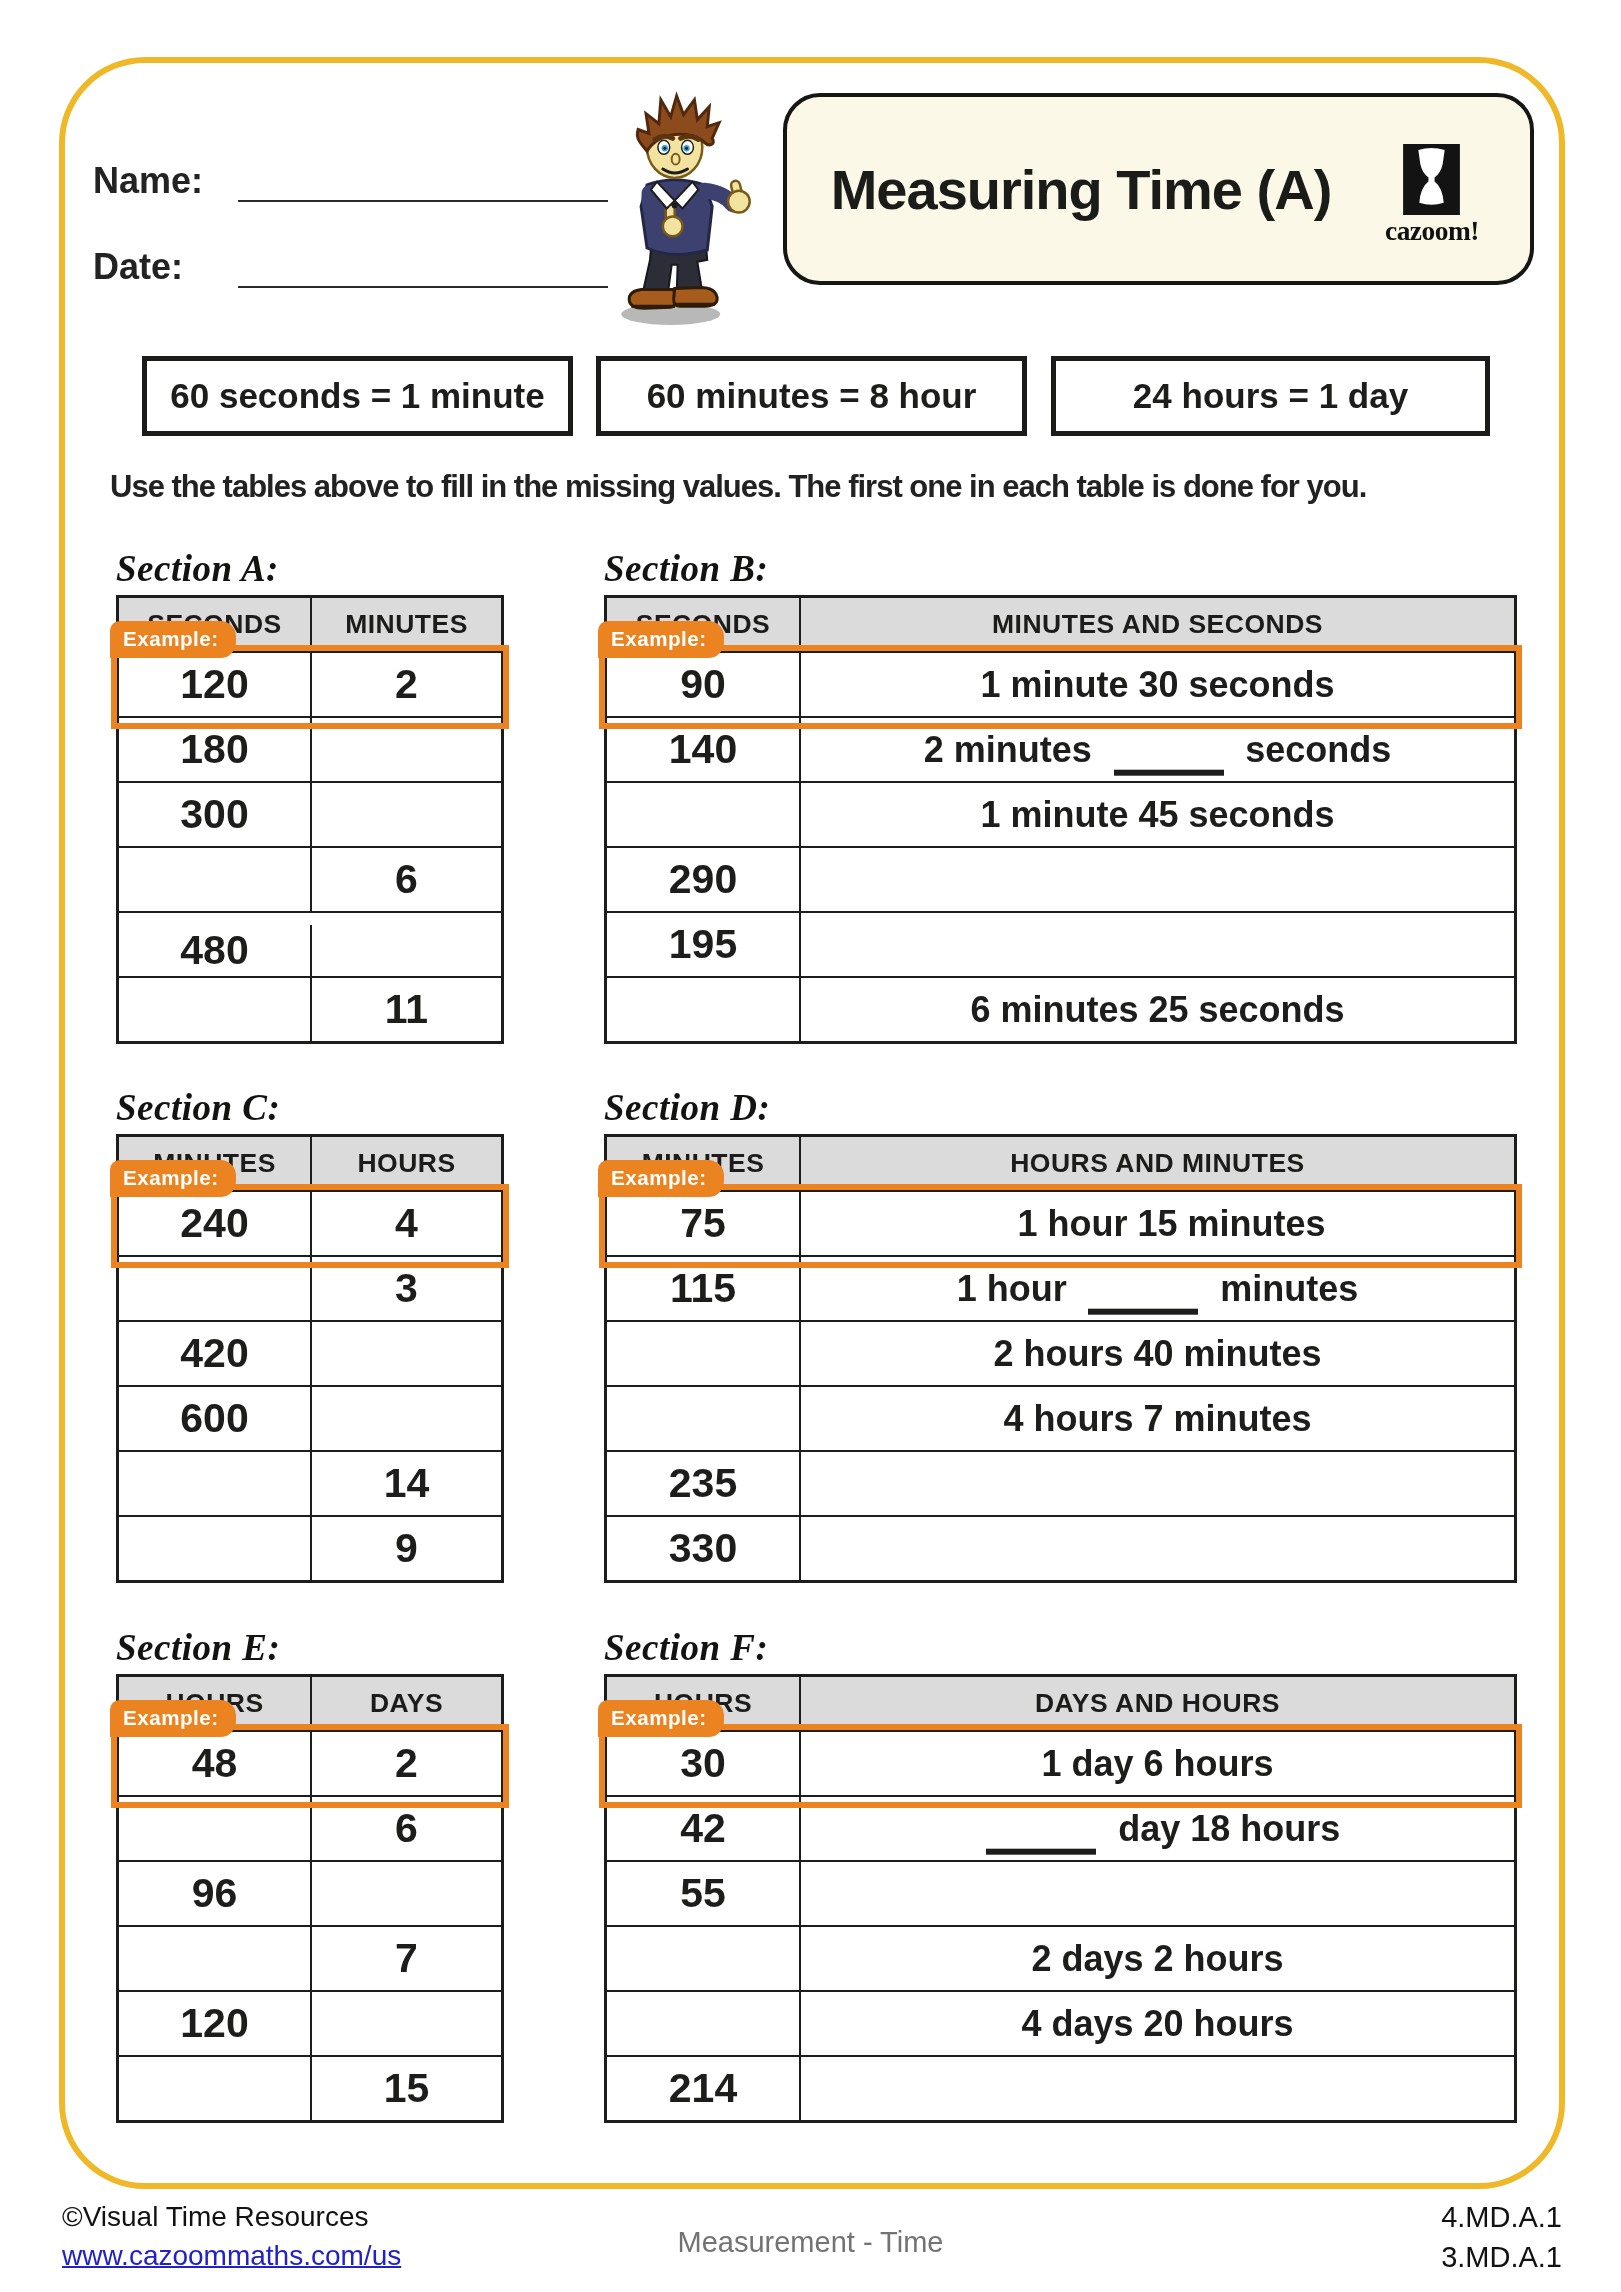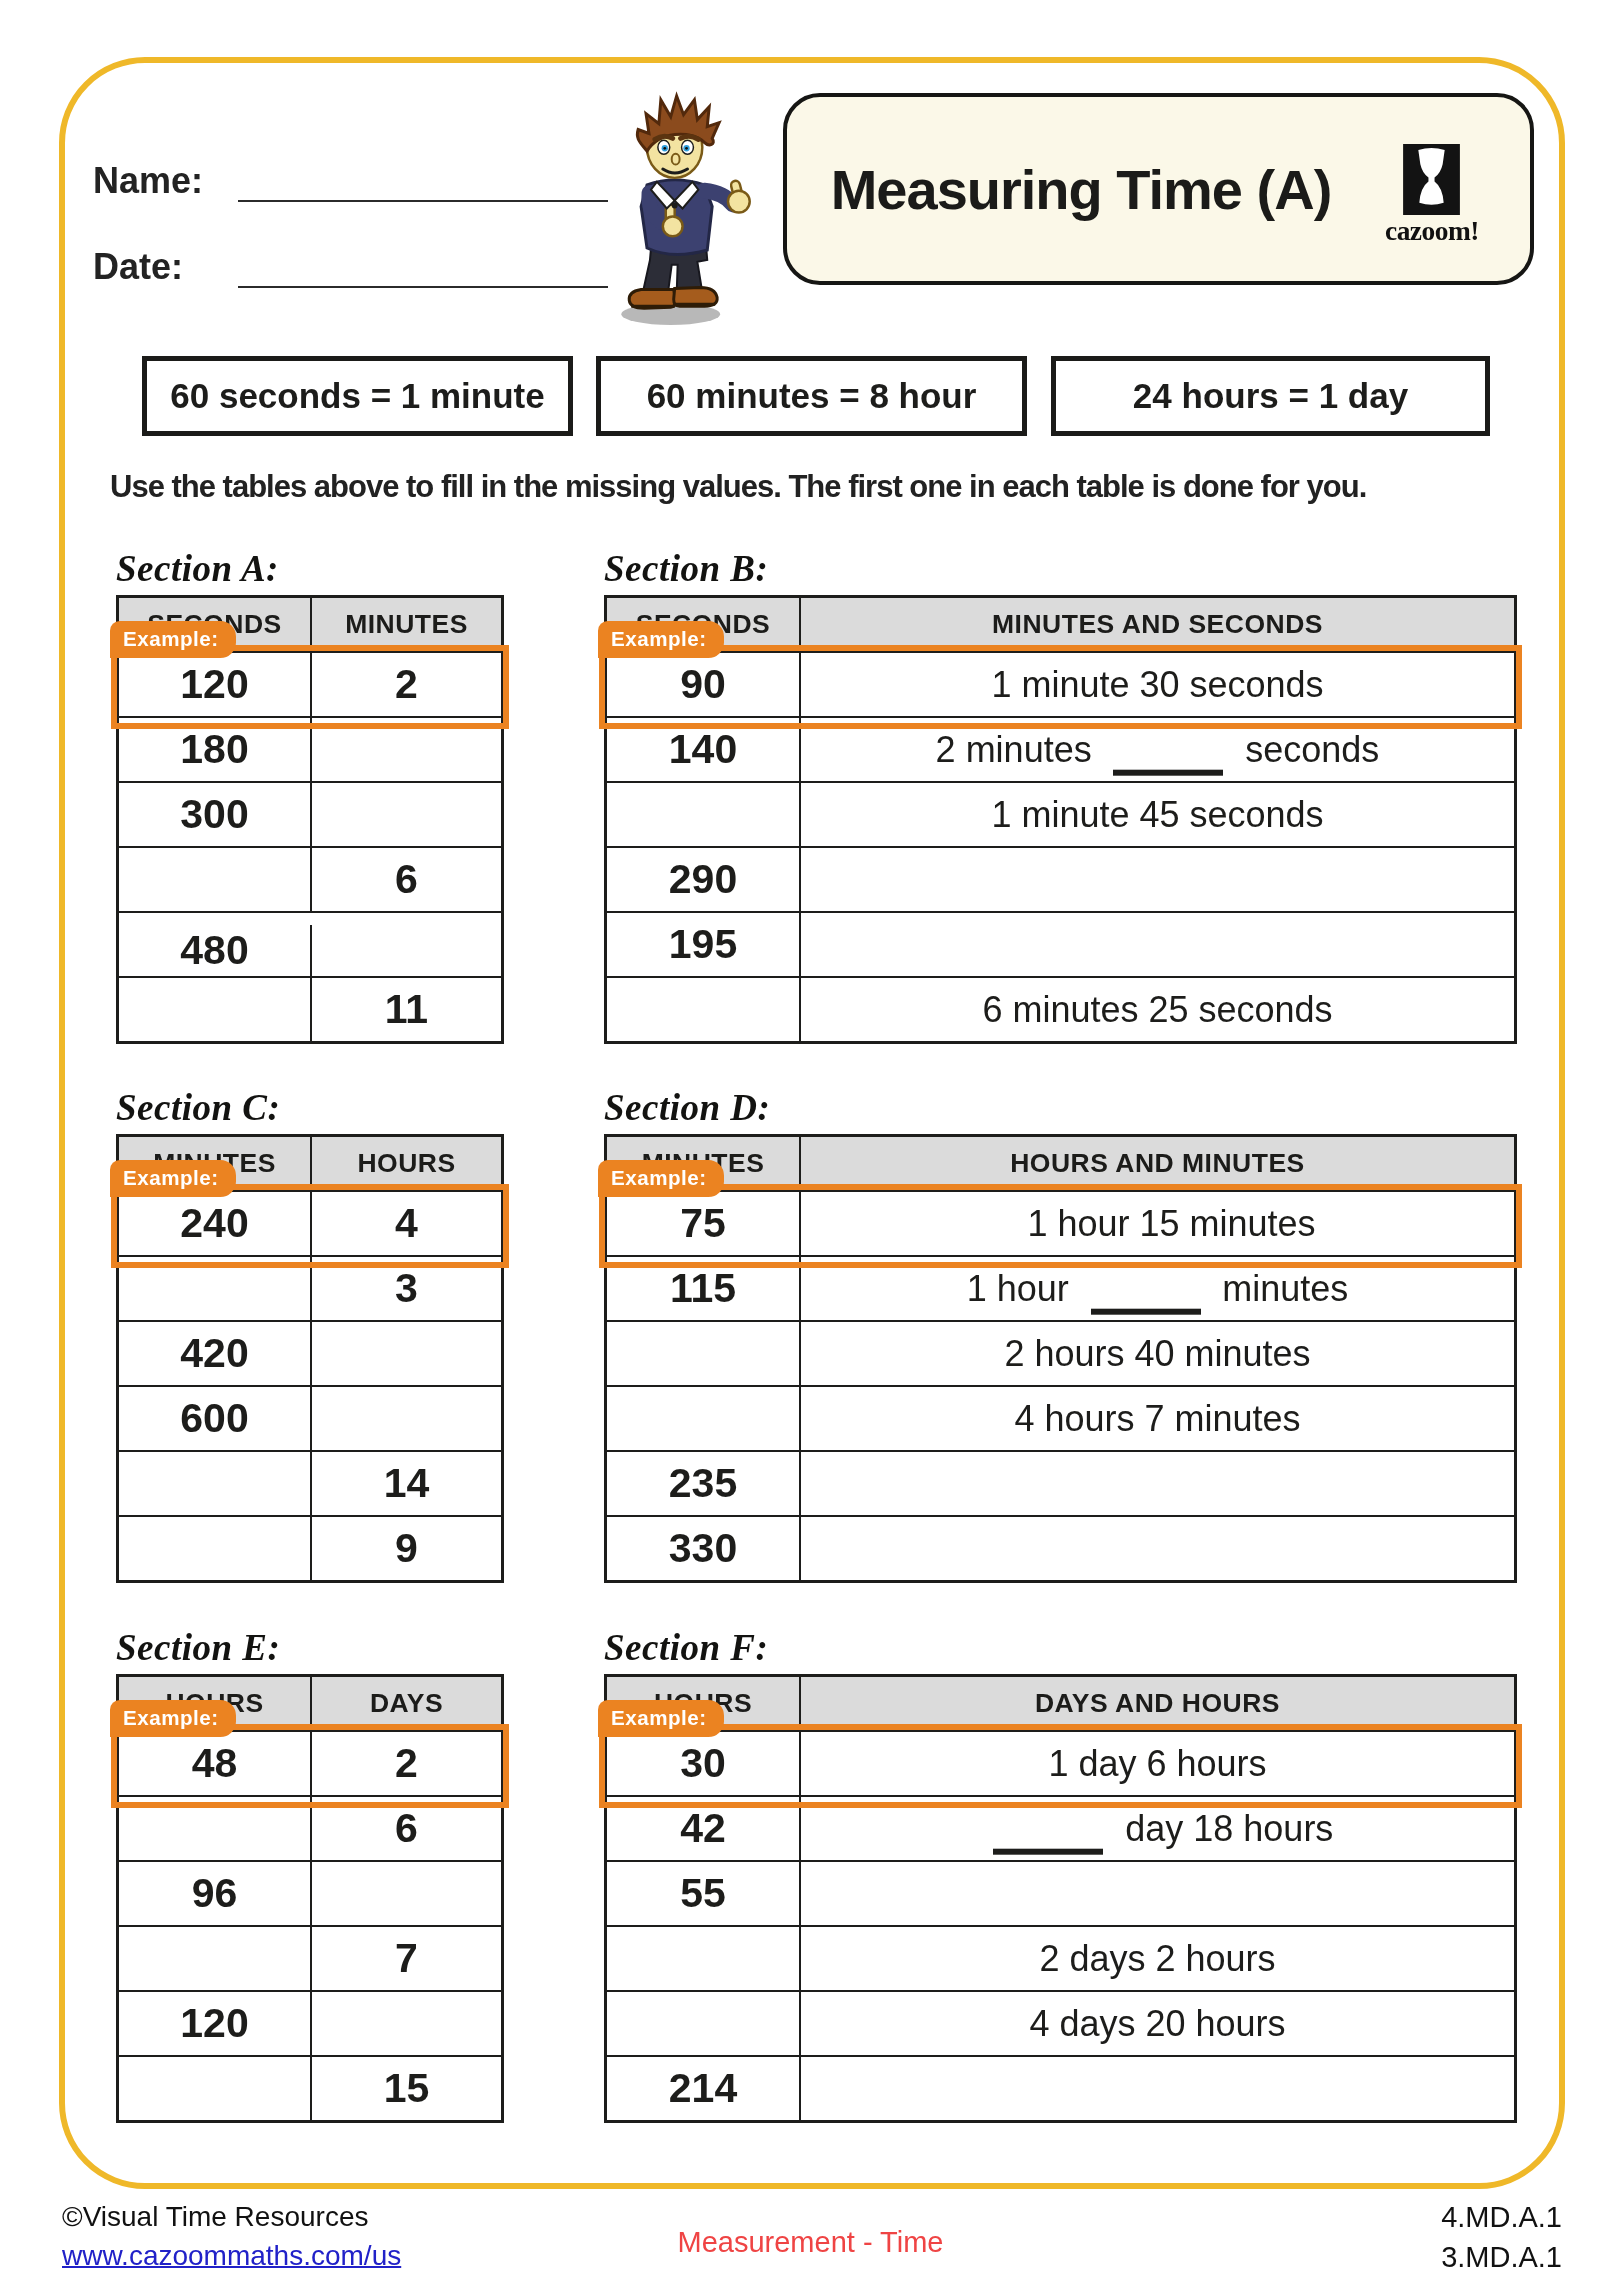--- a/index.html
+++ b/index.html
@@ -53,37 +53,37 @@
 
   
   .tbl{position:absolute;height:449px;background:#fff;border:3.9px solid var(--ink);
        display:flex;flex-direction:column;}
   .hrow{height:55px;flex:none;background:var(--gray);border-bottom:2.9px solid var(--ink);display:flex;}
   .drow{flex:1;display:flex;}
   .drow + .drow{border-top:2.9px solid var(--ink);}
   .c{display:flex;align-items:center;justify-content:center;overflow:visible;}
   .hcell{font-size:26.5px;font-weight:bold;letter-spacing:0.5px;color:#1c1c1a;}
   .num{font-size:41px;font-weight:bold;}
-  .phrase{font-size:36px;font-weight:normal;}
+  .phrase{font-size:36px;font-weight:bold;}
   .blank{display:inline-block;width:110px;height:29px;border-bottom:6.9px solid var(--ink);
          margin:0 11.8px;transform:translateY(13.7px);}
 
   
   .example{position:absolute;left:-7.8px;top:47px;height:84px;width:calc(100% + 15.7px);
            border:6.9px solid var(--orange);pointer-events:none;}
   .example-tab{position:absolute;left:-6.9px;top:-30px;height:37px;background:var(--orange);
                color:#fff;font-size:20.6px;font-weight:bold;display:flex;align-items:center;
                padding:0 17.6px 2px 12.7px;border-radius:9.8px 15.7px 15.7px 0;letter-spacing:0.5px;}
 
   
   .f-copy{position:absolute;left:62px;top:2201px;font-size:28px;color:#111;}
   .f-link{display:inline-block;margin-top:6.9px;color:var(--link);text-decoration:underline;
           text-decoration-thickness:2px;cursor:pointer;}
   .f-center{position:absolute;left:0;top:2226px;width:1621px;text-align:center;
-            font-size:29px;color:#ef4444;}
+            font-size:29px;color:#737373;}
   .f-std{position:absolute;right:59px;top:2197px;text-align:right;font-size:29px;
          line-height:40px;color:#111;}
 </style>
 </head>
 <body>
 
 <div class="frame"></div>
 
 <div class="name-date">
   <div class="nd-row">

